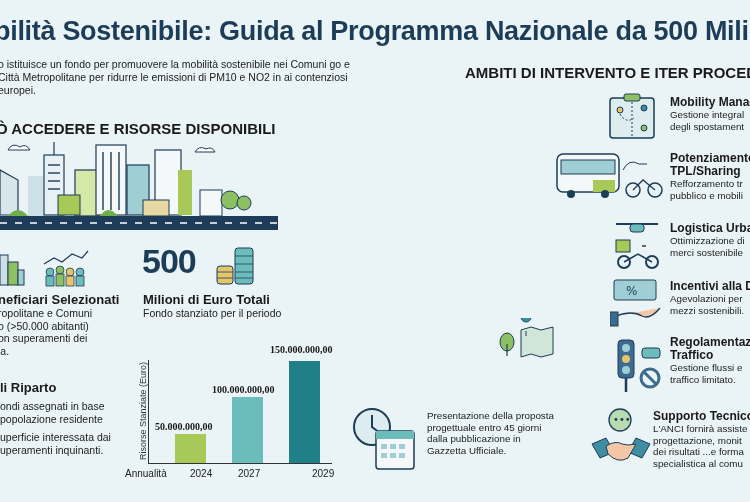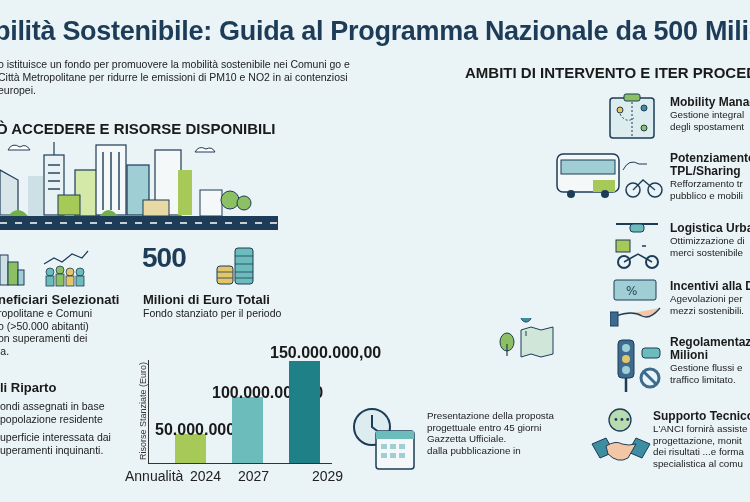--- a/index.html
+++ b/index.html
@@ -25,29 +25,29 @@
   .h-left { left: -4px; top: 120px; }
   .h-right { left: 465px; top: 64px; }
 
   
   .city { left: 0; top: 140px; width: 278px; height: 90px; }
 
   .blk-title { font-weight: bold; font-size: 13px; color: #1a1a1a; white-space: nowrap; }
   .blk-text { font-size: 10.5px; line-height: 12.5px; color: #222; }
 
   .big500 {
-    left: 142px; top: 242px; font-size: 28px; font-weight: bold; color: #1d3c57;
+    left: 142px; top: 242px; font-size: 34px; font-weight: bold; color: #1d3c57;
     letter-spacing: -1px;
   }
 
   
   .chart { left: 120px; top: 360px; width: 210px; height: 135px; }
   .bar { position: absolute; bottom: 0; width: 31px; }
-  .bar-val { position: absolute; font-size: 16px; font-weight: bold; white-space: nowrap; color: #1a1a1a; }
-  .xlab { position: absolute; font-size: 14px; color: #222; }
+  .bar-val { position: absolute; font-size: 10px; font-weight: bold; white-space: nowrap; color: #1a1a1a; font-family: Liberation Serif, serif; }
+  .xlab { position: absolute; font-size: 10px; color: #222; }
   .ylab {
     position: absolute; font-size: 9px; color: #333; white-space: nowrap;
     transform: rotate(-90deg); transform-origin: left top;
   }
 
   .right-item { position: absolute; left: 615px; }
   .ri-title { font-weight: bold; font-size: 12px; color: #1a1a1a; white-space: nowrap; line-height: 13px; }
   .ri-text { font-size: 9.8px; line-height: 11.5px; color: #222; white-space: nowrap; }
   .icon { position: absolute; }
 </style>
@@ -235,21 +235,21 @@
   <circle cx="14" cy="10" r="4" fill="#9fcfd4"></circle>
     <circle cx="14" cy="21" r="4" fill="#e3c56b"></circle>
     <circle cx="14" cy="32" r="4" fill="#9fcfd4"></circle>
   <line x1="14" y1="40" x2="14" y2="54" stroke="#1d3c57" stroke-width="2.5"></line>
   <rect x="30" y="10" width="18" height="10" rx="3" fill="#6dbcbc" stroke="#1d3c57"></rect>
   <circle cx="38" cy="40" r="9" fill="none" stroke="#3d6b8f" stroke-width="3"></circle>
   <line x1="32" y1="34" x2="44" y2="46" stroke="#3d6b8f" stroke-width="3"></line>
 </svg>
 <div class="right-item" style="left:670px;top:336px">
   <div class="ri-title">Regolamentaz</div>
-  <div class="ri-title">Milioni</div>
+  <div class="ri-title">Traffico</div>
   <div class="ri-text">Gestione flussi e</div>
   <div class="ri-text">traffico limitato.</div>
 </div>
 
 <svg class="icon" style="left:352px;top:407px;width:66px;height:66px" viewBox="0 0 66 66">
   <circle cx="20" cy="20" r="18" fill="#dcecef" stroke="#1d3c57" stroke-width="2"></circle>
   <path d="M20 8 L20 20 L28 26" fill="none" stroke="#1d3c57" stroke-width="2"></path>
   <rect x="24" y="24" width="38" height="38" rx="3" fill="#f4f8f9" stroke="#1d3c57" stroke-width="1.5"></rect>
   <rect x="24" y="24" width="38" height="8" fill="#6dbcbc"></rect>
   <g fill="#9fcfd4">
@@ -257,22 +257,22 @@
       <rect x="38" y="37" width="6" height="5"></rect>
       <rect x="47" y="37" width="6" height="5"></rect>
       <rect x="29" y="46" width="6" height="5"></rect>
       <rect x="38" y="46" width="6" height="5"></rect>
       <rect x="47" y="46" width="6" height="5"></rect>
     </g>
 </svg>
 <div class="abs" style="left:427px;top:410px">
   <div class="ri-text">Presentazione della proposta</div>
   <div class="ri-text">progettuale entro 45 giorni</div>
+  <div class="ri-text">dalla pubblicazione in</div>
   <div class="ri-text">Gazzetta Ufficiale.</div>
-  <div class="ri-text">dalla pubblicazione in</div>
 </div>
 
 <svg class="icon" style="left:590px;top:408px;width:62px;height:62px" viewBox="0 0 62 62">
   <circle cx="30" cy="12" r="11" fill="#b8dcb0" stroke="#1d3c57" stroke-width="1.3"></circle>
   <text x="23" y="15" font-size="10" fill="#1d3c57" font-family="DejaVu Sans, sans-serif">•••</text>
   <path d="M2 36 L16 30 L24 44 L10 50Z" fill="#3d8ea1" stroke="#1d3c57"></path>
   <path d="M60 36 L46 30 L38 44 L52 50Z" fill="#3d8ea1" stroke="#1d3c57"></path>
   <path d="M16 38 q10 -6 16 -2 q6 2 14 0 l-8 14 q-10 6 -20 -4z" fill="#f3c6a5" stroke="#1d3c57"></path>
 </svg>
 <div class="abs" style="left:653px;top:410px">

